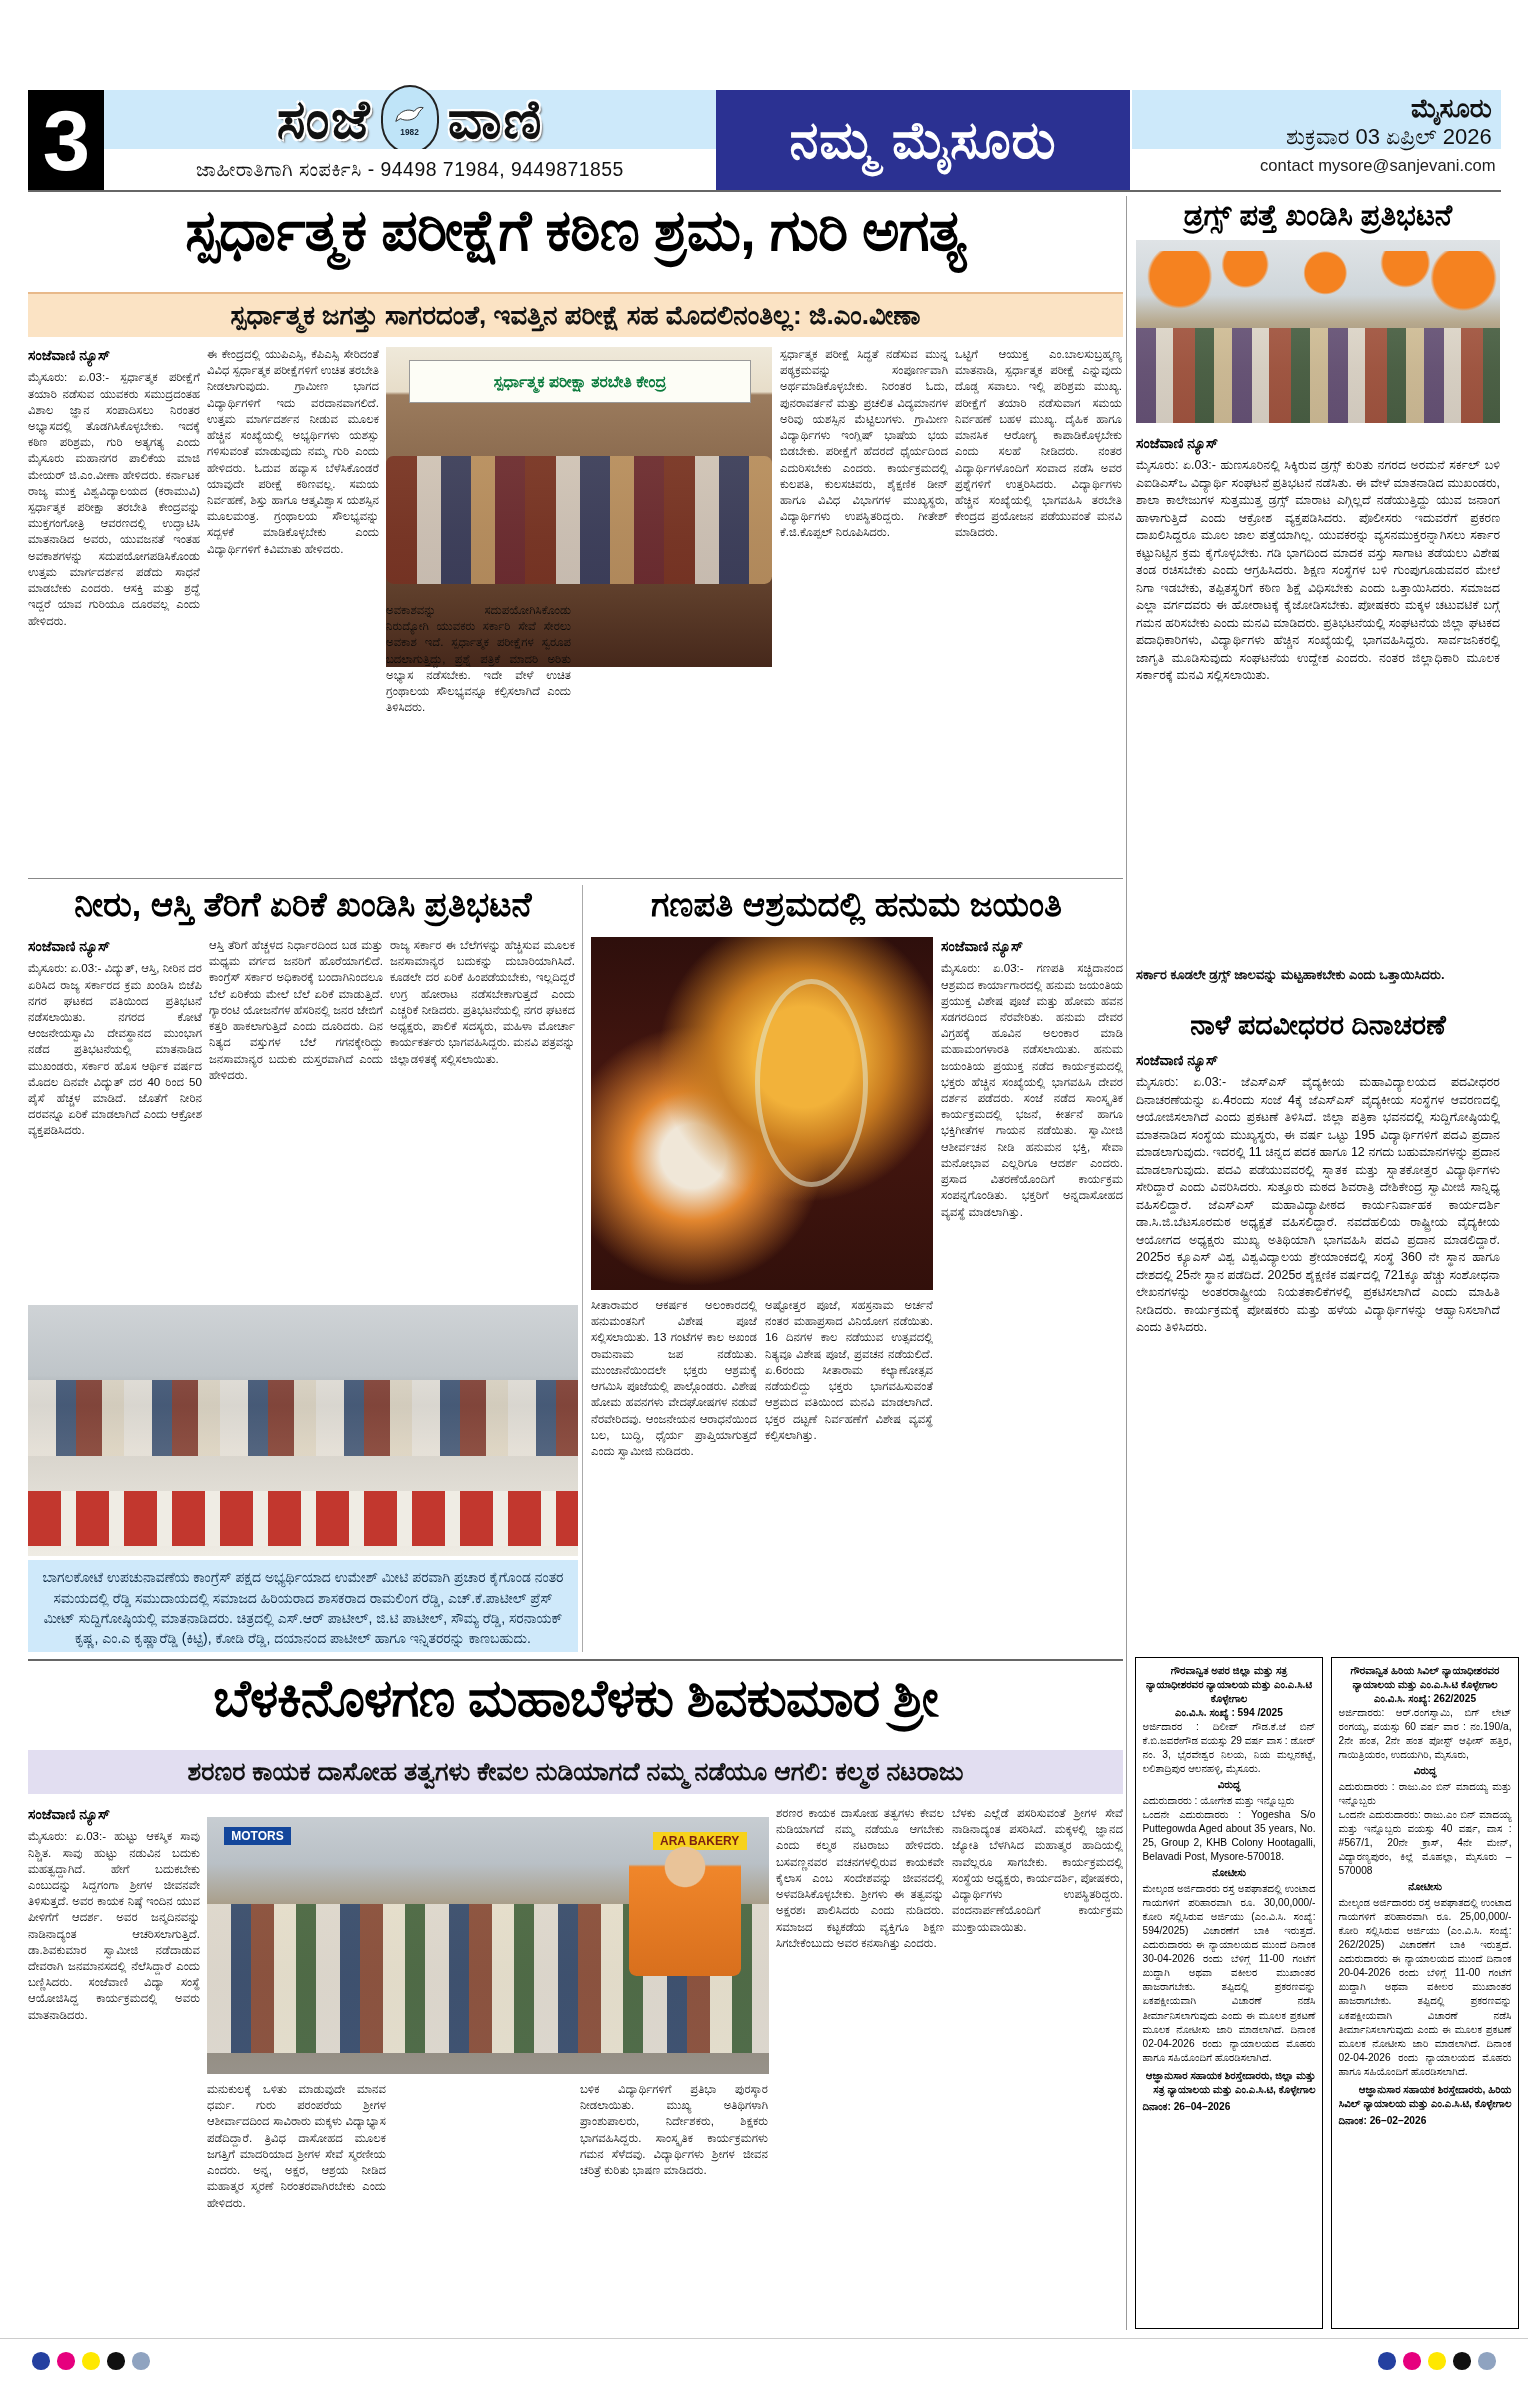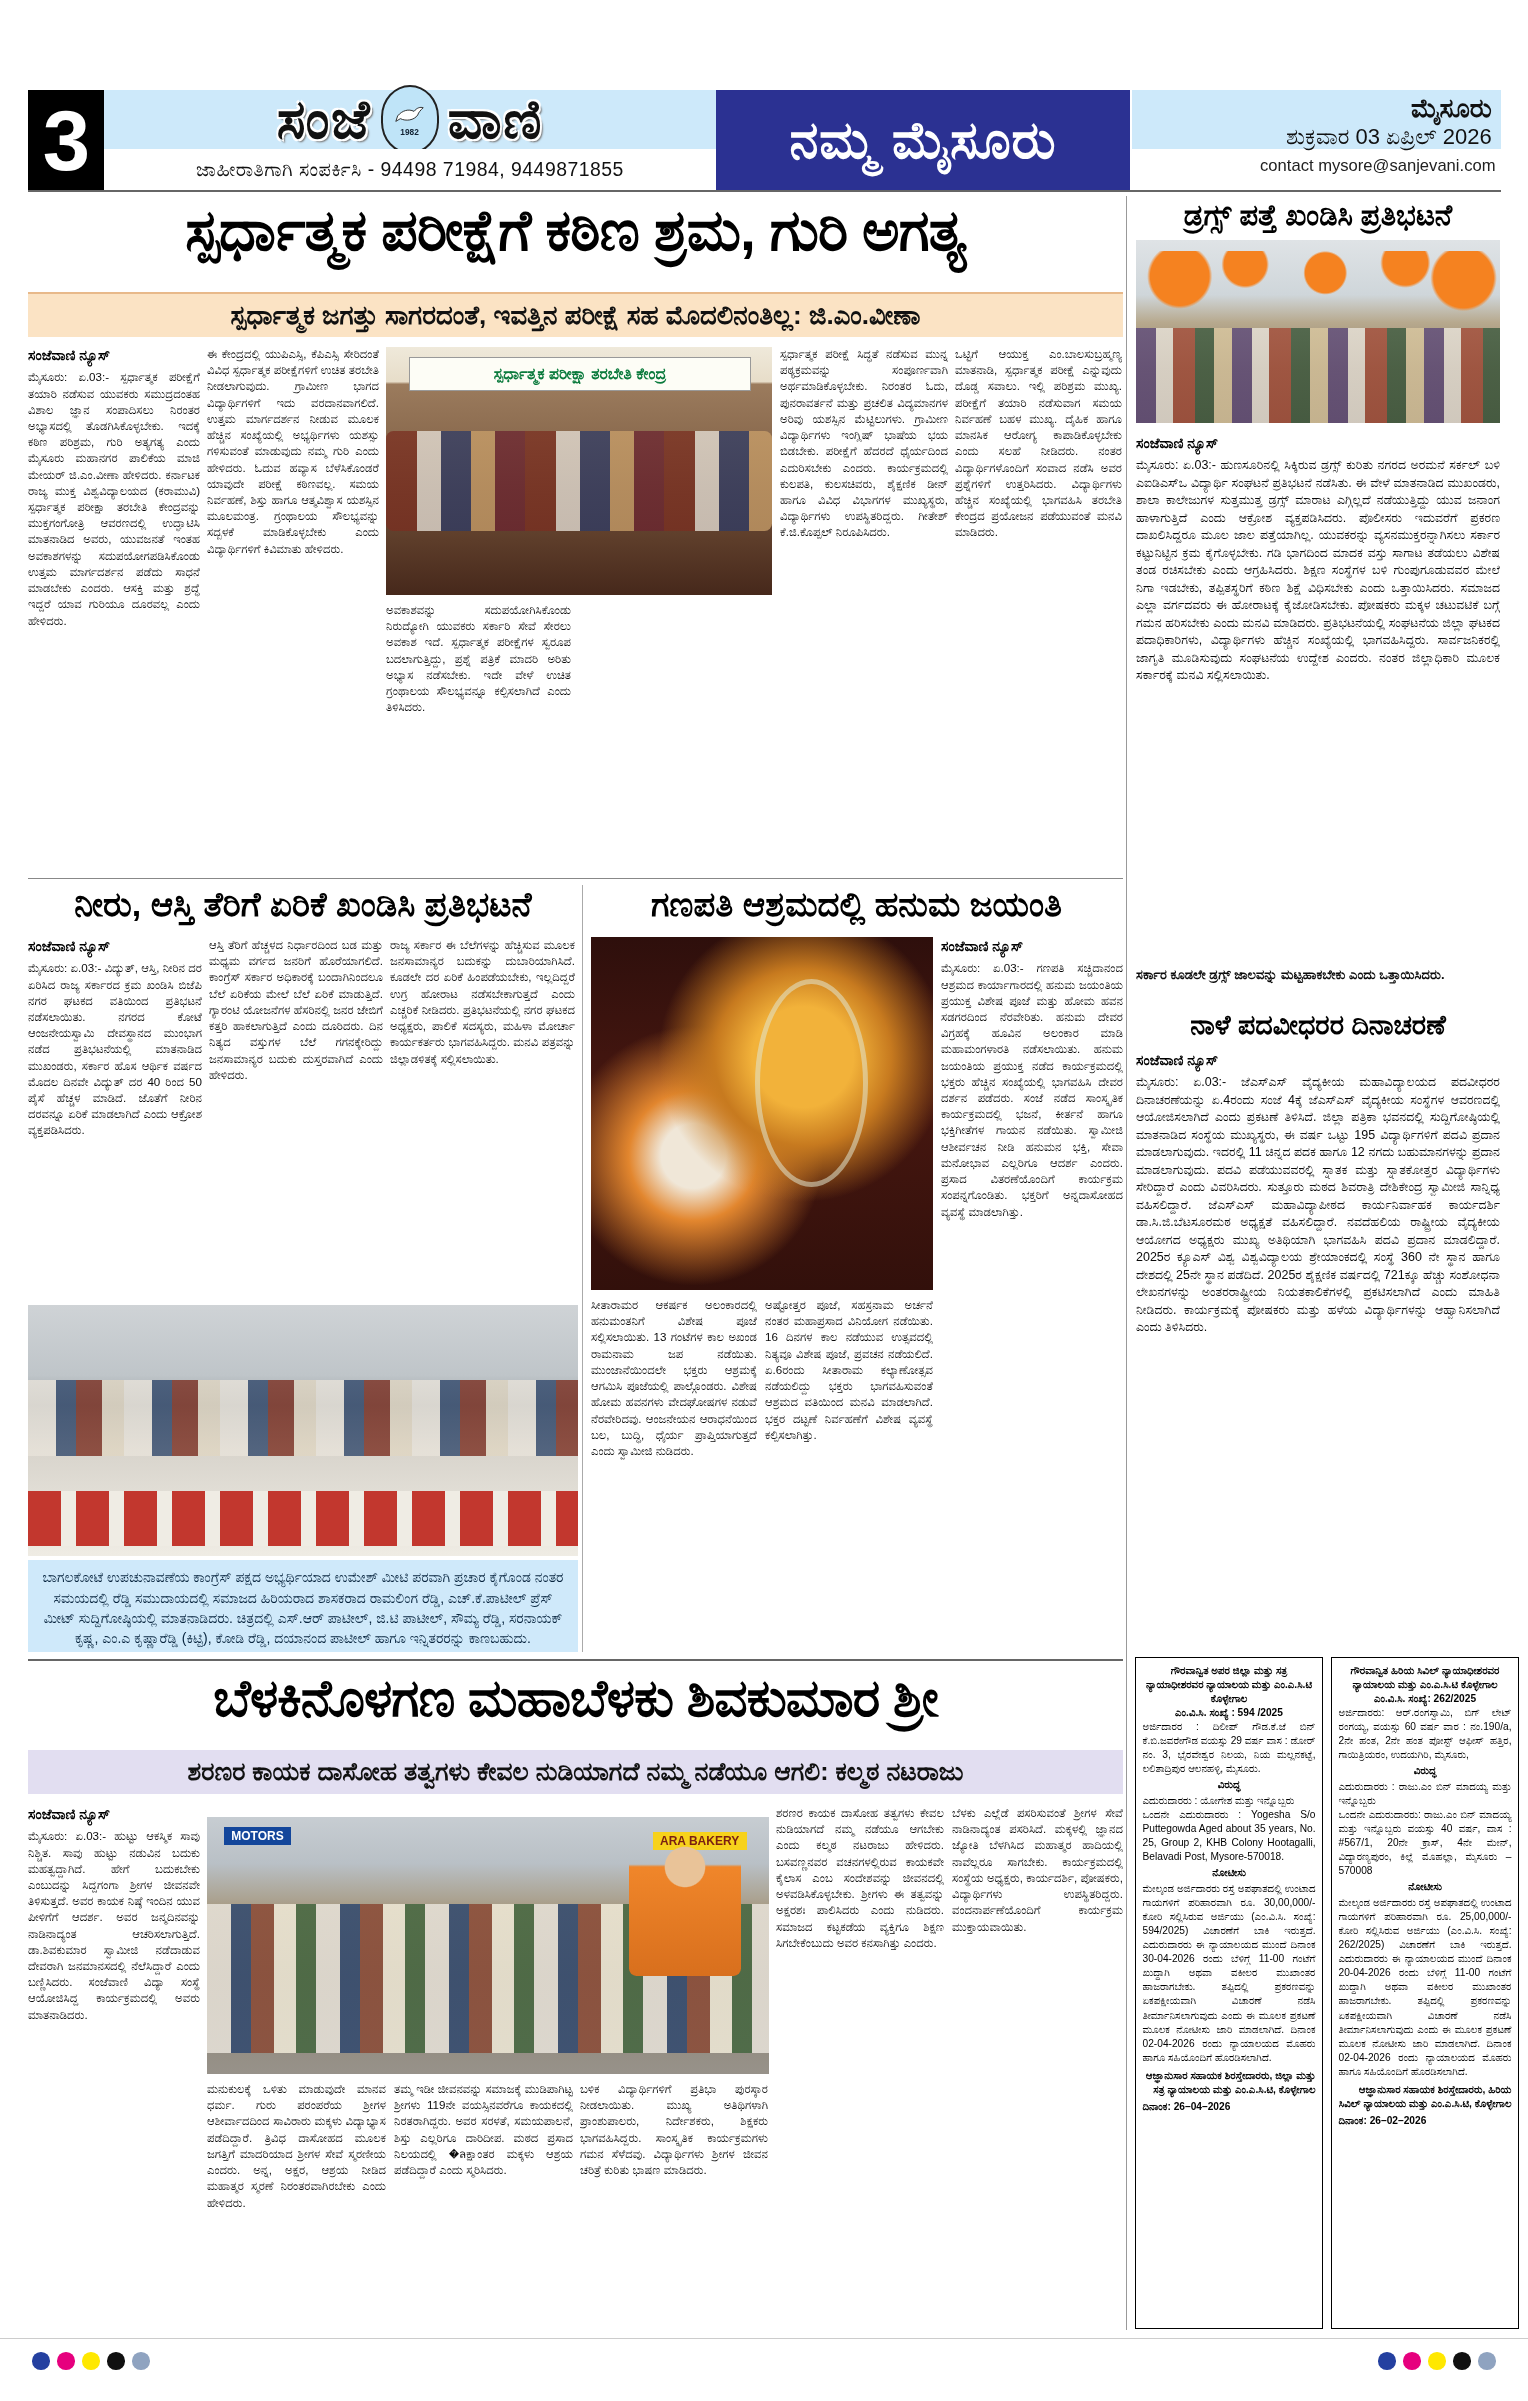--- a/index.html
+++ b/index.html
@@ -93,21 +93,21 @@
 
   <div class="abs headline-xl" style="left:28px;top:201px;width:1095px;">ಸ್ಪರ್ಧಾತ್ಮಕ ಪರೀಕ್ಷೆಗೆ ಕಠಿಣ ಶ್ರಮ, ಗುರಿ ಅಗತ್ಯ</div>
   <div class="abs subhead" style="left:28px;top:292px;width:1095px;height:43px;">ಸ್ಪರ್ಧಾತ್ಮಕ ಜಗತ್ತು ಸಾಗರದಂತೆ, ಇವತ್ತಿನ ಪರೀಕ್ಷೆ ಸಹ ಮೊದಲಿನಂತಿಲ್ಲ: ಜಿ.ಎಂ.ವೀಣಾ</div>
 
   <div class="abs coltext" style="left:28px;top:346px;width:172px;height:529px;">
     <span class="byline">ಸಂಜೆವಾಣಿ ನ್ಯೂಸ್</span>
     <span>ಮೈಸೂರು: ಏ.03:- ಸ್ಪರ್ಧಾತ್ಮಕ ಪರೀಕ್ಷೆಗೆ ತಯಾರಿ ನಡೆಸುವ ಯುವಕರು ಸಮುದ್ರದಂತಹ ವಿಶಾಲ ಜ್ಞಾನ ಸಂಪಾದಿಸಲು ನಿರಂತರ ಅಭ್ಯಾಸದಲ್ಲಿ ತೊಡಗಿಸಿಕೊಳ್ಳಬೇಕು. ಇದಕ್ಕೆ ಕಠಿಣ ಪರಿಶ್ರಮ, ಗುರಿ ಅತ್ಯಗತ್ಯ ಎಂದು ಮೈಸೂರು ಮಹಾನಗರ ಪಾಲಿಕೆಯ ಮಾಜಿ ಮೇಯರ್ ಜಿ.ಎಂ.ವೀಣಾ ಹೇಳಿದರು. ಕರ್ನಾಟಕ ರಾಜ್ಯ ಮುಕ್ತ ವಿಶ್ವವಿದ್ಯಾಲಯದ (ಕರಾಮುವಿ) ಸ್ಪರ್ಧಾತ್ಮಕ ಪರೀಕ್ಷಾ ತರಬೇತಿ ಕೇಂದ್ರವನ್ನು ಮುಕ್ತಗಂಗೋತ್ರಿ ಆವರಣದಲ್ಲಿ ಉದ್ಘಾಟಿಸಿ ಮಾತನಾಡಿದ ಅವರು, ಯುವಜನತೆ ಇಂತಹ ಅವಕಾಶಗಳನ್ನು ಸದುಪಯೋಗಪಡಿಸಿಕೊಂಡು ಉತ್ತಮ ಮಾರ್ಗದರ್ಶನ ಪಡೆದು ಸಾಧನೆ ಮಾಡಬೇಕು ಎಂದರು. ಆಸಕ್ತಿ ಮತ್ತು ಶ್ರದ್ಧೆ ಇದ್ದರೆ ಯಾವ ಗುರಿಯೂ ದೂರವಲ್ಲ ಎಂದು ಹೇಳಿದರು.</span>
   </div>
   <div class="abs coltext" style="left:207px;top:346px;width:172px;height:529px;">ಈ ಕೇಂದ್ರದಲ್ಲಿ ಯುಪಿಎಸ್ಸಿ, ಕೆಪಿಎಸ್ಸಿ ಸೇರಿದಂತೆ ವಿವಿಧ ಸ್ಪರ್ಧಾತ್ಮಕ ಪರೀಕ್ಷೆಗಳಿಗೆ ಉಚಿತ ತರಬೇತಿ ನೀಡಲಾಗುವುದು. ಗ್ರಾಮೀಣ ಭಾಗದ ವಿದ್ಯಾರ್ಥಿಗಳಿಗೆ ಇದು ವರದಾನವಾಗಲಿದೆ. ಉತ್ತಮ ಮಾರ್ಗದರ್ಶನ ನೀಡುವ ಮೂಲಕ ಹೆಚ್ಚಿನ ಸಂಖ್ಯೆಯಲ್ಲಿ ಅಭ್ಯರ್ಥಿಗಳು ಯಶಸ್ಸು ಗಳಿಸುವಂತೆ ಮಾಡುವುದು ನಮ್ಮ ಗುರಿ ಎಂದು ಹೇಳಿದರು. ಓದುವ ಹವ್ಯಾಸ ಬೆಳೆಸಿಕೊಂಡರೆ ಯಾವುದೇ ಪರೀಕ್ಷೆ ಕಠಿಣವಲ್ಲ. ಸಮಯ ನಿರ್ವಹಣೆ, ಶಿಸ್ತು ಹಾಗೂ ಆತ್ಮವಿಶ್ವಾಸ ಯಶಸ್ಸಿನ ಮೂಲಮಂತ್ರ. ಗ್ರಂಥಾಲಯ ಸೌಲಭ್ಯವನ್ನು ಸದ್ಬಳಕೆ ಮಾಡಿಕೊಳ್ಳಬೇಕು ಎಂದು ವಿದ್ಯಾರ್ಥಿಗಳಿಗೆ ಕಿವಿಮಾತು ಹೇಳಿದರು.</div>
 
-  <div class="photo photo-lead" style="left:386px;top:347px;width:386px;height:248px;">
+  <div class="photo photo-lead" style="left:386px;top:347px;width:386px;height:320px;">
     <div class="banner">ಸ್ಪರ್ಧಾತ್ಮಕ ಪರೀಕ್ಷಾ ತರಬೇತಿ ಕೇಂದ್ರ</div>
     <div class="crowd"></div>
   </div>
 
   <div class="abs coltext" style="left:386px;top:602px;width:185px;height:272px;">ಅವಕಾಶವನ್ನು ಸದುಪಯೋಗಿಸಿಕೊಂಡು ನಿರುದ್ಯೋಗಿ ಯುವಕರು ಸರ್ಕಾರಿ ಸೇವೆ ಸೇರಲು ಅವಕಾಶ ಇದೆ. ಸ್ಪರ್ಧಾತ್ಮಕ ಪರೀಕ್ಷೆಗಳ ಸ್ವರೂಪ ಬದಲಾಗುತ್ತಿದ್ದು, ಪ್ರಶ್ನೆ ಪತ್ರಿಕೆ ಮಾದರಿ ಅರಿತು ಅಭ್ಯಾಸ ನಡೆಸಬೇಕು. ಇದೇ ವೇಳೆ ಉಚಿತ ಗ್ರಂಥಾಲಯ ಸೌಲಭ್ಯವನ್ನೂ ಕಲ್ಪಿಸಲಾಗಿದೆ ಎಂದು ತಿಳಿಸಿದರು.</div>
   <div class="abs coltext" style="left:780px;top:346px;width:168px;height:529px;">ಸ್ಪರ್ಧಾತ್ಮಕ ಪರೀಕ್ಷೆ ಸಿದ್ಧತೆ ನಡೆಸುವ ಮುನ್ನ ಪಠ್ಯಕ್ರಮವನ್ನು ಸಂಪೂರ್ಣವಾಗಿ ಅರ್ಥಮಾಡಿಕೊಳ್ಳಬೇಕು. ನಿರಂತರ ಓದು, ಪುನರಾವರ್ತನೆ ಮತ್ತು ಪ್ರಚಲಿತ ವಿದ್ಯಮಾನಗಳ ಅರಿವು ಯಶಸ್ಸಿನ ಮೆಟ್ಟಿಲುಗಳು. ಗ್ರಾಮೀಣ ವಿದ್ಯಾರ್ಥಿಗಳು ಇಂಗ್ಲಿಷ್ ಭಾಷೆಯ ಭಯ ಬಿಡಬೇಕು. ಪರೀಕ್ಷೆಗೆ ಹೆದರದೆ ಧೈರ್ಯದಿಂದ ಎದುರಿಸಬೇಕು ಎಂದರು. ಕಾರ್ಯಕ್ರಮದಲ್ಲಿ ಕುಲಪತಿ, ಕುಲಸಚಿವರು, ಶೈಕ್ಷಣಿಕ ಡೀನ್ ಹಾಗೂ ವಿವಿಧ ವಿಭಾಗಗಳ ಮುಖ್ಯಸ್ಥರು, ವಿದ್ಯಾರ್ಥಿಗಳು ಉಪಸ್ಥಿತರಿದ್ದರು. ಗೀತೇಶ್ ಕೆ.ಜಿ.ಕೊಪ್ಪಲ್ ನಿರೂಪಿಸಿದರು.</div>
   <div class="abs coltext" style="left:955px;top:346px;width:167px;height:529px;">ಒಟ್ಟಿಗೆ ಆಯುಕ್ತ ಎಂ.ಬಾಲಸುಬ್ರಹ್ಮಣ್ಯ ಮಾತನಾಡಿ, ಸ್ಪರ್ಧಾತ್ಮಕ ಪರೀಕ್ಷೆ ಎನ್ನುವುದು ದೊಡ್ಡ ಸವಾಲು. ಇಲ್ಲಿ ಪರಿಶ್ರಮ ಮುಖ್ಯ. ಪರೀಕ್ಷೆಗೆ ತಯಾರಿ ನಡೆಸುವಾಗ ಸಮಯ ನಿರ್ವಹಣೆ ಬಹಳ ಮುಖ್ಯ. ದೈಹಿಕ ಹಾಗೂ ಮಾನಸಿಕ ಆರೋಗ್ಯ ಕಾಪಾಡಿಕೊಳ್ಳಬೇಕು ಎಂದು ಸಲಹೆ ನೀಡಿದರು. ನಂತರ ವಿದ್ಯಾರ್ಥಿಗಳೊಂದಿಗೆ ಸಂವಾದ ನಡೆಸಿ ಅವರ ಪ್ರಶ್ನೆಗಳಿಗೆ ಉತ್ತರಿಸಿದರು. ವಿದ್ಯಾರ್ಥಿಗಳು ಹೆಚ್ಚಿನ ಸಂಖ್ಯೆಯಲ್ಲಿ ಭಾಗವಹಿಸಿ ತರಬೇತಿ ಕೇಂದ್ರದ ಪ್ರಯೋಜನ ಪಡೆಯುವಂತೆ ಮನವಿ ಮಾಡಿದರು.</div>
 
   <div class="abs hr" style="left:28px;top:878px;width:1095px;height:0.9px;background:#888;"></div>
 
@@ -192,21 +192,20 @@
   </div>
 
   <div class="photo photo-group" style="left:207px;top:1817px;width:562px;height:257px;">
     <div class="sign1">MOTORS</div>
     <div class="sign2">ARA BAKERY</div>
     <div class="people"></div>
     <div class="photo-swamiji"></div>
   </div>
 
   <div class="abs coltext" style="left:207px;top:2081px;width:179px;height:248px;">ಮನುಕುಲಕ್ಕೆ ಒಳಿತು ಮಾಡುವುದೇ ಮಾನವ ಧರ್ಮ. ಗುರು ಪರಂಪರೆಯ ಶ್ರೀಗಳ ಆಶೀರ್ವಾದದಿಂದ ಸಾವಿರಾರು ಮಕ್ಕಳು ವಿದ್ಯಾಭ್ಯಾಸ ಪಡೆದಿದ್ದಾರೆ. ತ್ರಿವಿಧ ದಾಸೋಹದ ಮೂಲಕ ಜಗತ್ತಿಗೆ ಮಾದರಿಯಾದ ಶ್ರೀಗಳ ಸೇವೆ ಸ್ಮರಣೀಯ ಎಂದರು. ಅನ್ನ, ಅಕ್ಷರ, ಆಶ್ರಯ ನೀಡಿದ ಮಹಾತ್ಮರ ಸ್ಮರಣೆ ನಿರಂತರವಾಗಿರಬೇಕು ಎಂದು ಹೇಳಿದರು.</div>
-  <div class="abs coltext" style="left:394px;top:2081px;width:179px;height:248px;">ತಮ್ಮ ಇಡೀ ಜೀವನವನ್ನು ಸಮಾಜಕ್ಕೆ ಮುಡಿಪಾಗಿಟ್ಟ ಶ್ರೀಗಳು 119ನೇ ವಯಸ್ಸಿನವರೆಗೂ ಕಾಯಕದಲ್ಲಿ ನಿರತರಾಗಿದ್ದರು. ಅವರ ಸರಳತೆ, ಸಮಯಪಾಲನೆ, ಶಿಸ್ತು ಎಲ್ಲರಿಗೂ ದಾರಿದೀಪ. ಮಠದ ಪ್ರಸಾದ ನಿಲಯದಲ್ಲಿ �ลಕ್ಷಾಂತರ ಮಕ್ಕಳು ಆಶ್ರಯ ಪಡೆದಿದ್ದಾರೆ ಎಂದು ಸ್ಮರಿಸಿದರು.</div>
   <div class="abs coltext" style="left:580px;top:2081px;width:188px;height:248px;">ಬಳಿಕ ವಿದ್ಯಾರ್ಥಿಗಳಿಗೆ ಪ್ರತಿಭಾ ಪುರಸ್ಕಾರ ನೀಡಲಾಯಿತು. ಮುಖ್ಯ ಅತಿಥಿಗಳಾಗಿ ಪ್ರಾಂಶುಪಾಲರು, ನಿರ್ದೇಶಕರು, ಶಿಕ್ಷಕರು ಭಾಗವಹಿಸಿದ್ದರು. ಸಾಂಸ್ಕೃತಿಕ ಕಾರ್ಯಕ್ರಮಗಳು ಗಮನ ಸೆಳೆದವು. ವಿದ್ಯಾರ್ಥಿಗಳು ಶ್ರೀಗಳ ಜೀವನ ಚರಿತ್ರೆ ಕುರಿತು ಭಾಷಣ ಮಾಡಿದರು.</div>
   <div class="abs coltext" style="left:776px;top:1805px;width:168px;height:523px;">ಶರಣರ ಕಾಯಕ ದಾಸೋಹ ತತ್ವಗಳು ಕೇವಲ ನುಡಿಯಾಗದೆ ನಮ್ಮ ನಡೆಯೂ ಆಗಬೇಕು ಎಂದು ಕಲ್ಮಠ ನಟರಾಜು ಹೇಳಿದರು. ಬಸವಣ್ಣನವರ ವಚನಗಳಲ್ಲಿರುವ ಕಾಯಕವೇ ಕೈಲಾಸ ಎಂಬ ಸಂದೇಶವನ್ನು ಜೀವನದಲ್ಲಿ ಅಳವಡಿಸಿಕೊಳ್ಳಬೇಕು. ಶ್ರೀಗಳು ಈ ತತ್ವವನ್ನು ಅಕ್ಷರಶಃ ಪಾಲಿಸಿದರು ಎಂದು ನುಡಿದರು. ಸಮಾಜದ ಕಟ್ಟಕಡೆಯ ವ್ಯಕ್ತಿಗೂ ಶಿಕ್ಷಣ ಸಿಗಬೇಕೆಂಬುದು ಅವರ ಕನಸಾಗಿತ್ತು ಎಂದರು.</div>
   <div class="abs coltext" style="left:952px;top:1805px;width:171px;height:523px;">ಬೆಳಕು ಎಲ್ಲೆಡೆ ಪಸರಿಸುವಂತೆ ಶ್ರೀಗಳ ಸೇವೆ ನಾಡಿನಾದ್ಯಂತ ಪಸರಿಸಿದೆ. ಮಕ್ಕಳಲ್ಲಿ ಜ್ಞಾನದ ಜ್ಯೋತಿ ಬೆಳಗಿಸಿದ ಮಹಾತ್ಮರ ಹಾದಿಯಲ್ಲಿ ನಾವೆಲ್ಲರೂ ಸಾಗಬೇಕು. ಕಾರ್ಯಕ್ರಮದಲ್ಲಿ ಸಂಸ್ಥೆಯ ಅಧ್ಯಕ್ಷರು, ಕಾರ್ಯದರ್ಶಿ, ಪೋಷಕರು, ವಿದ್ಯಾರ್ಥಿಗಳು ಉಪಸ್ಥಿತರಿದ್ದರು. ವಂದನಾರ್ಪಣೆಯೊಂದಿಗೆ ಕಾರ್ಯಕ್ರಮ ಮುಕ್ತಾಯವಾಯಿತು.</div>
 
   <div class="abs hr" style="left:0px;top:2338px;width:1528px;height:0.9px;background:#ccc;"></div>
   <div class="abs dots" style="left:32px;top:2352px;">
     <span class="dot" style="background: rgb(36, 64, 160);"></span>
     <span class="dot" style="background: rgb(230, 0, 126);"></span>
     <span class="dot" style="background: rgb(255, 232, 0);"></span>
     <span class="dot" style="background: rgb(16, 16, 16);"></span>

